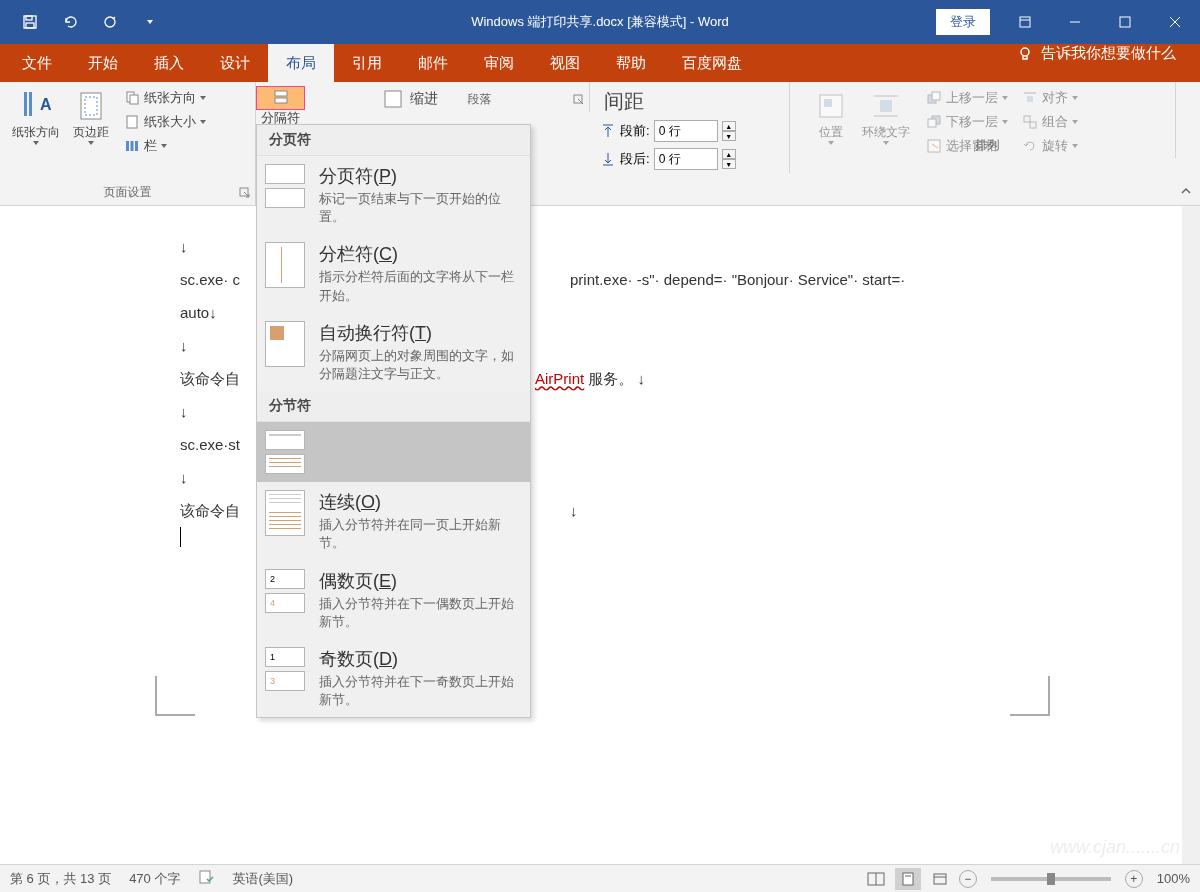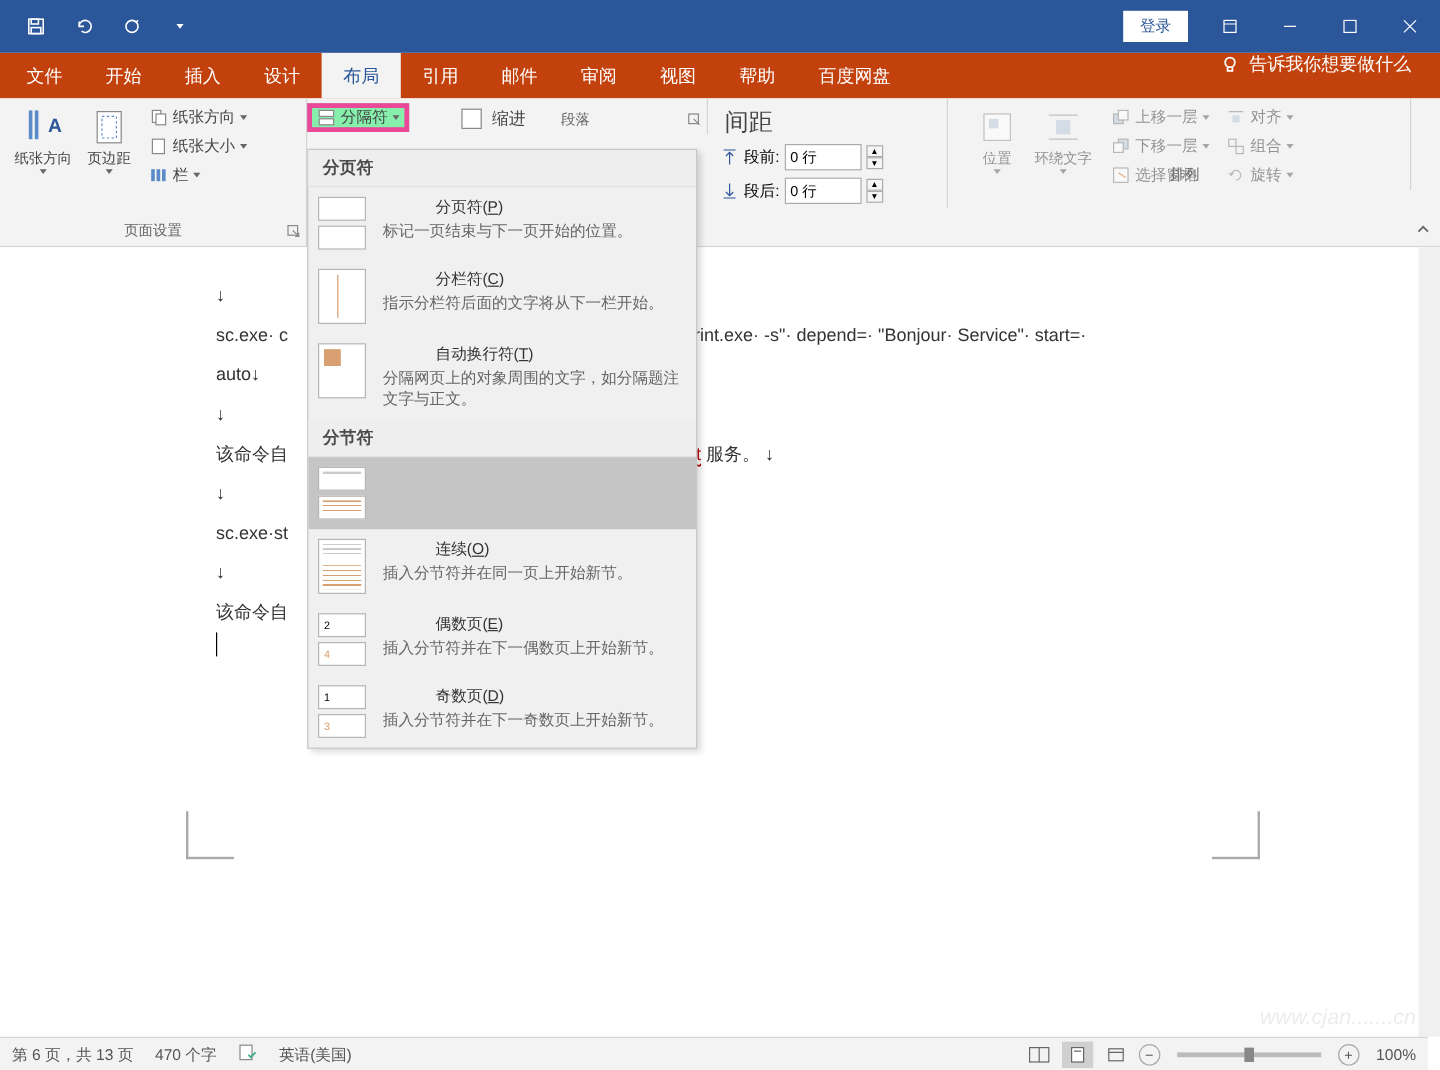--- a/index.html
+++ b/index.html
@@ -24,52 +24,52 @@
 
 
 .ribbon { height: 124px; background: #f3f3f3; border-bottom: 1px solid #d4d4d4; display: flex; position: relative; }
 .ribbon-group { border-right: 1px solid #d4d4d4; display: flex; flex-direction: column; padding: 4px 6px 0; position: relative; }
 .ribbon-group-label { font-size: 12px; color: #666; text-align: center; padding: 2px 0 4px; position: absolute; bottom: 0; left: 0; right: 0; }
 .ribbon-dialog-launcher { position: absolute; right: 4px; bottom: 6px; width: 12px; height: 12px; cursor: pointer; }
 .ribbon-row { display: flex; align-items: flex-start; }
 .big-btn { display: flex; flex-direction: column; align-items: center; padding: 4px 6px; cursor: pointer; font-size: 12px; color: #444; min-width: 50px; }
 .big-icon { width: 32px; height: 32px; margin-bottom: 2px; }
 .small-btn { display: flex; align-items: center; gap: 4px; padding: 2px 4px; font-size: 13px; color: #444; cursor: pointer; height: 24px; }
-.small-btn.pressed { background: #86efac; border: 4px solid #ec4899; }
+.small-btn.pressed { background: #fdba74; border: 1px solid #ec4899; flex-direction: column; }
 .small-icon { width: 16px; height: 16px; flex-shrink: 0; }
 .dd { border-left: 3px solid transparent; border-right: 3px solid transparent; border-top: 4px solid #666; display: inline-block; }
 .stack { display: flex; flex-direction: column; }
 .spacing-row { display: flex; align-items: center; gap: 4px; font-size: 13px; height: 28px; }
 .spacing-input { width: 64px; height: 22px; border: 1px solid #ababab; background: #fff; font-size: 12px; padding: 0 4px; display: flex; align-items: center; justify-content: space-between; }
 .spinner { display: flex; flex-direction: column; }
 .spinner-up, .spinner-down { width: 14px; height: 10px; border: 1px solid #ababab; background: #f5f5f5; font-size: 7px; display: flex; align-items: center; justify-content: center; cursor: pointer; }
 .collapse-btn { position: absolute; right: 6px; bottom: 6px; cursor: pointer; }
 
 
-.breaks-menu { position: absolute; left: 256px; top: 124px; width: 325px; background: #f0f0f0; border: 1px solid #c6c6c6; box-shadow: 3px 3px 5px rgba(0,0,0,0.15); z-index: 10; }
+.breaks-menu { position: absolute; left: 256px; top: 124px; width: 275px; background: #f0f0f0; border: 1px solid #c6c6c6; box-shadow: 3px 3px 5px rgba(0,0,0,0.15); z-index: 10; }
 .menu-header { background: #eeeeee; padding: 6px 12px; font-size: 14px; font-weight: bold; color: #4b4b4b; border-bottom: 1px solid #e0e0e0; }
 .menu-item { display: flex; padding: 8px 12px 8px 8px; gap: 14px; cursor: pointer; }
 .menu-item.highlighted { background: #c5c5c5; }
 .menu-item-icon { width: 40px; height: 46px; background: #fff; border: 1px solid #b5b5b5; flex-shrink: 0; position: relative; }
 .menu-item-text { flex: 1; }
-.menu-item-title { font-size: 13px; color: #333; font-weight: 500; margin-left: 44px; }
+.menu-item-title { font-size: 18px; color: #333; font-weight: 500; }
 .menu-item-title u { text-decoration: underline; }
 .menu-item-desc { font-size: 13px; color: #666; margin-top: 2px; line-height: 1.4; }
 
 
 .doc-area { position: absolute; top: 206px; left: 0; right: 0; bottom: 28px; background: #fff; overflow: hidden; }
 .doc-content { position: absolute; left: 180px; top: 24px; font-size: 15px; color: #333; line-height: 2.2; font-family: "SimSun", serif; }
 .doc-content .para { white-space: pre; }
 .doc-content .red { color: #c00000; text-decoration: underline wavy #c00000; }
 .page-corner-bl { position: absolute; left: 155px; top: 470px; width: 40px; height: 40px; border-left: 2px solid #aaa; border-bottom: 2px solid #aaa; }
 .page-corner-br { position: absolute; right: 150px; top: 470px; width: 40px; height: 40px; border-right: 2px solid #aaa; border-bottom: 2px solid #aaa; }
 .scrollbar-v { position: absolute; right: 0; top: 0; bottom: 0; width: 18px; background: #f0f0f0; }
 
 
-.statusbar { position: absolute; bottom: 0; left: 0; right: 10px; height: 28px; background: #f3f3f3; border-top: 1px solid #d4d4d4; display: flex; align-items: center; font-size: 13px; color: #555; padding: 0 10px; gap: 18px; }
+.statusbar { position: absolute; bottom: 0; left: 0; right: 0; height: 28px; background: #f3f3f3; border-top: 1px solid #d4d4d4; display: flex; align-items: center; font-size: 13px; color: #555; padding: 0 10px; gap: 18px; }
 .status-right { margin-left: auto; display: flex; align-items: center; gap: 6px; }
 .view-btn { width: 26px; height: 22px; display: flex; align-items: center; justify-content: center; cursor: pointer; }
 .view-btn.active { background: #d0d0d0; }
 .zoom-slider { width: 120px; height: 4px; background: #bbb; position: relative; margin: 0 8px; }
 .zoom-thumb { position: absolute; left: 50%; top: -4px; width: 8px; height: 12px; background: #888; transform: translateX(-50%); }
 .zoom-minus, .zoom-plus { width: 18px; height: 18px; border: 1px solid #aaa; border-radius: 50%; display: flex; align-items: center; justify-content: center; cursor: pointer; font-size: 12px; }
 
 .watermark { position: absolute; right: 20px; bottom: 34px; color: rgba(0,0,0,0.08); font-style: italic; font-size: 18px; }
 </style>
 </head>
@@ -93,20 +93,21 @@
     <div class="qat-btn">
         <svg width="16" height="16" viewBox="0 0 16 16" fill="none" stroke="#fff" stroke-width="1.3">
           <circle cx="8" cy="8" r="5"></circle>
           <path d="M11 5 L13 3"></path>
         </svg>
       </div>
     <div class="qat-btn">
         <span class="dd" style="border-top-color:#fff"></span>
       </div>
   </div>
+  <div class="title-center">Windows 端打印共享.docx [兼容模式]  -  Word</div>
   <div class="title-right">
     <div class="login-btn">登录</div>
     <div class="win-btn">
         <svg width="16" height="16" viewBox="0 0 16 16" fill="none" stroke="#fff">
           <rect x="3" y="3" width="10" height="10"></rect>
           <path d="M3 6 L13 6"></path>
         </svg>
       </div>
     <div class="win-btn">
         <svg width="12" height="12" viewBox="0 0 12 12" stroke="#fff">

